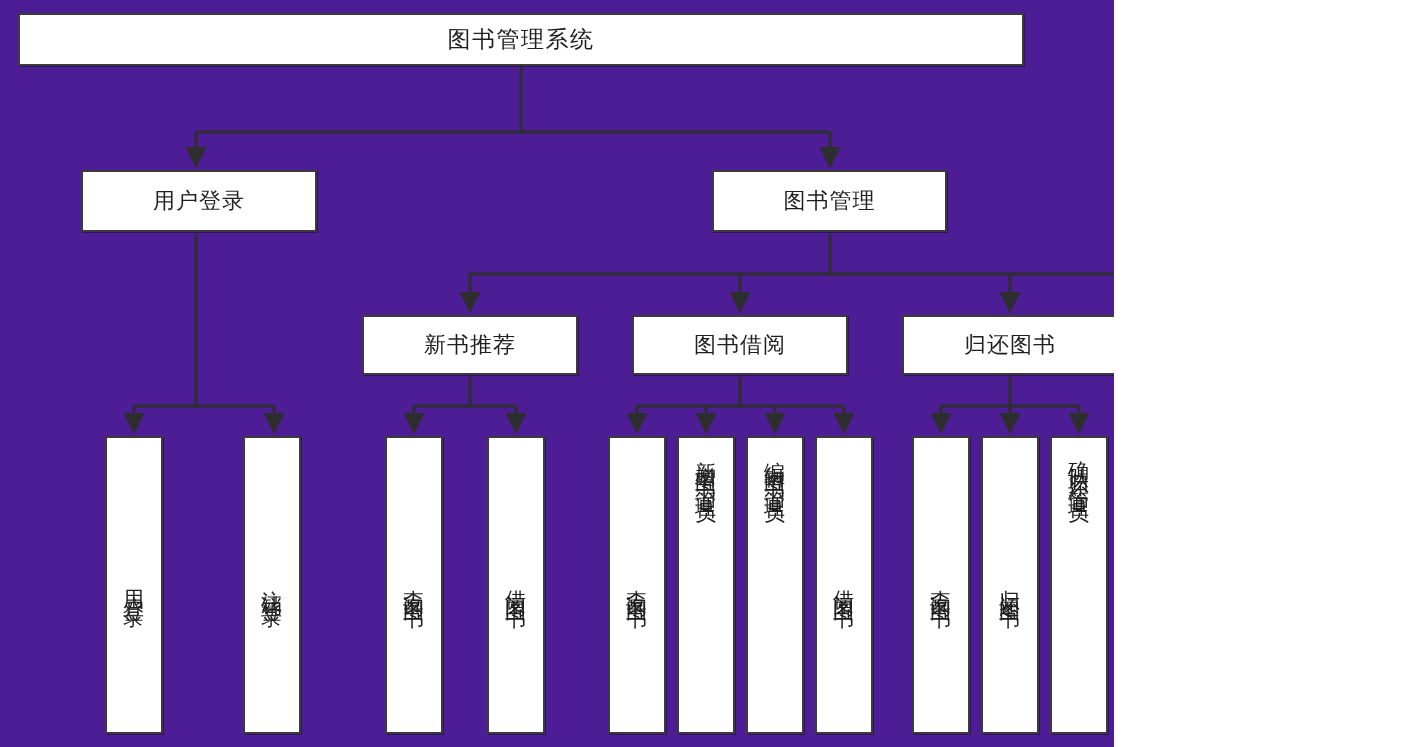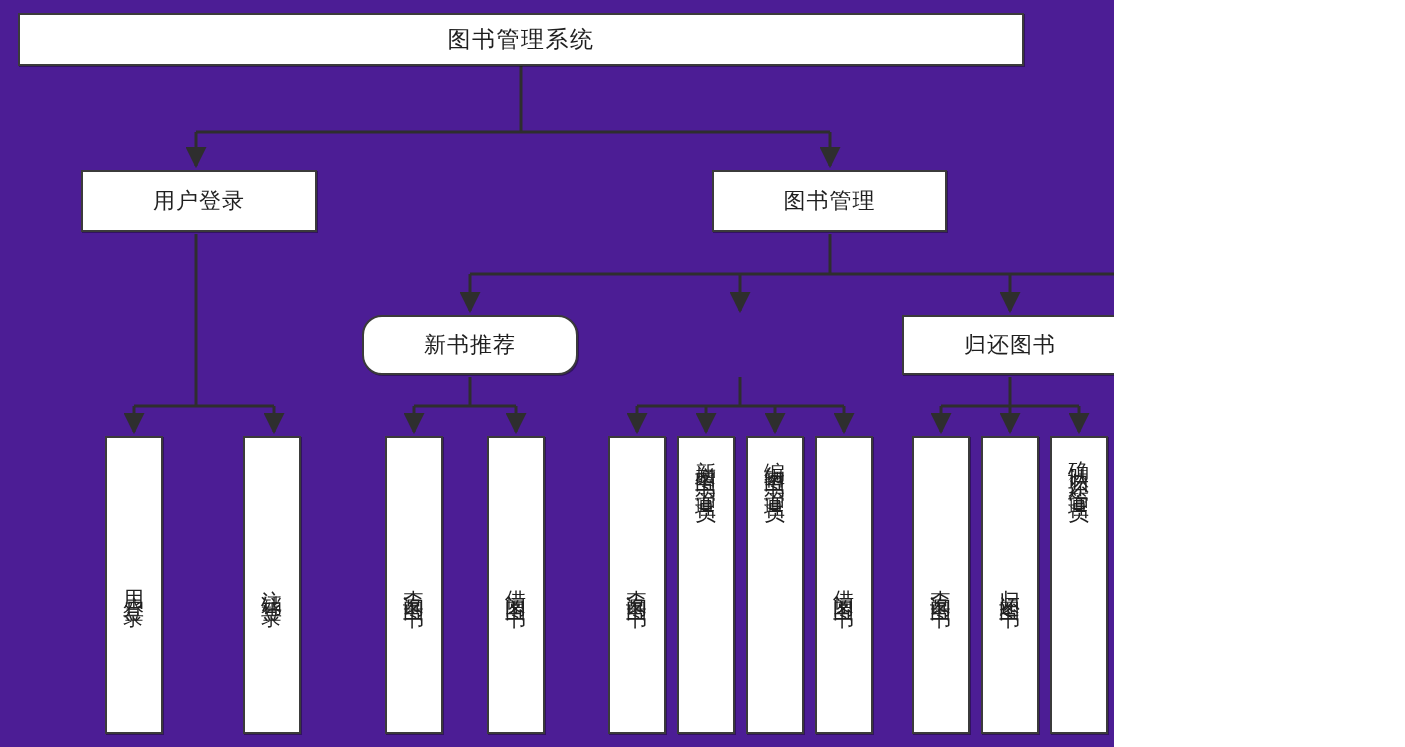--- a/index.html
+++ b/index.html
@@ -141,22 +141,25 @@
     <span class="node-label">图书管理系统</span>
   </div>
 
   <div class="node horiz" style="left:81px; top:170px; width:236px; height:62px;">
     <span class="node-label">用户登录</span>
   </div>
   <div class="node horiz" style="left:712px; top:170px; width:235px; height:62px;">
     <span class="node-label">图书管理</span>
   </div>
 
-  <div class="node horiz" style="left:362px; top:315px; width:216px; height:60px;border-radius:20px;">
+  <div class="node horiz" style="left:362px; top:315px; width:216px; height:60px;">
     <span class="node-label">新书推荐</span>
+  </div>
+  <div class="node horiz" style="left:632px; top:315px; width:216px; height:60px;">
+    <span class="node-label">图书借阅</span>
   </div>
   <div class="node horiz" style="left:902px; top:315px; width:216px; height:60px;">
     <span class="node-label">归还图书</span>
   </div>
 
   <div class="node leaf centered" style="left:105px; top:436px; width:58px; height:298px;">
     <span class="node-label">用户登录</span>
   </div>
   <div class="node leaf centered" style="left:243px; top:436px; width:58px; height:298px;">
     <span class="node-label">注销登录</span>

